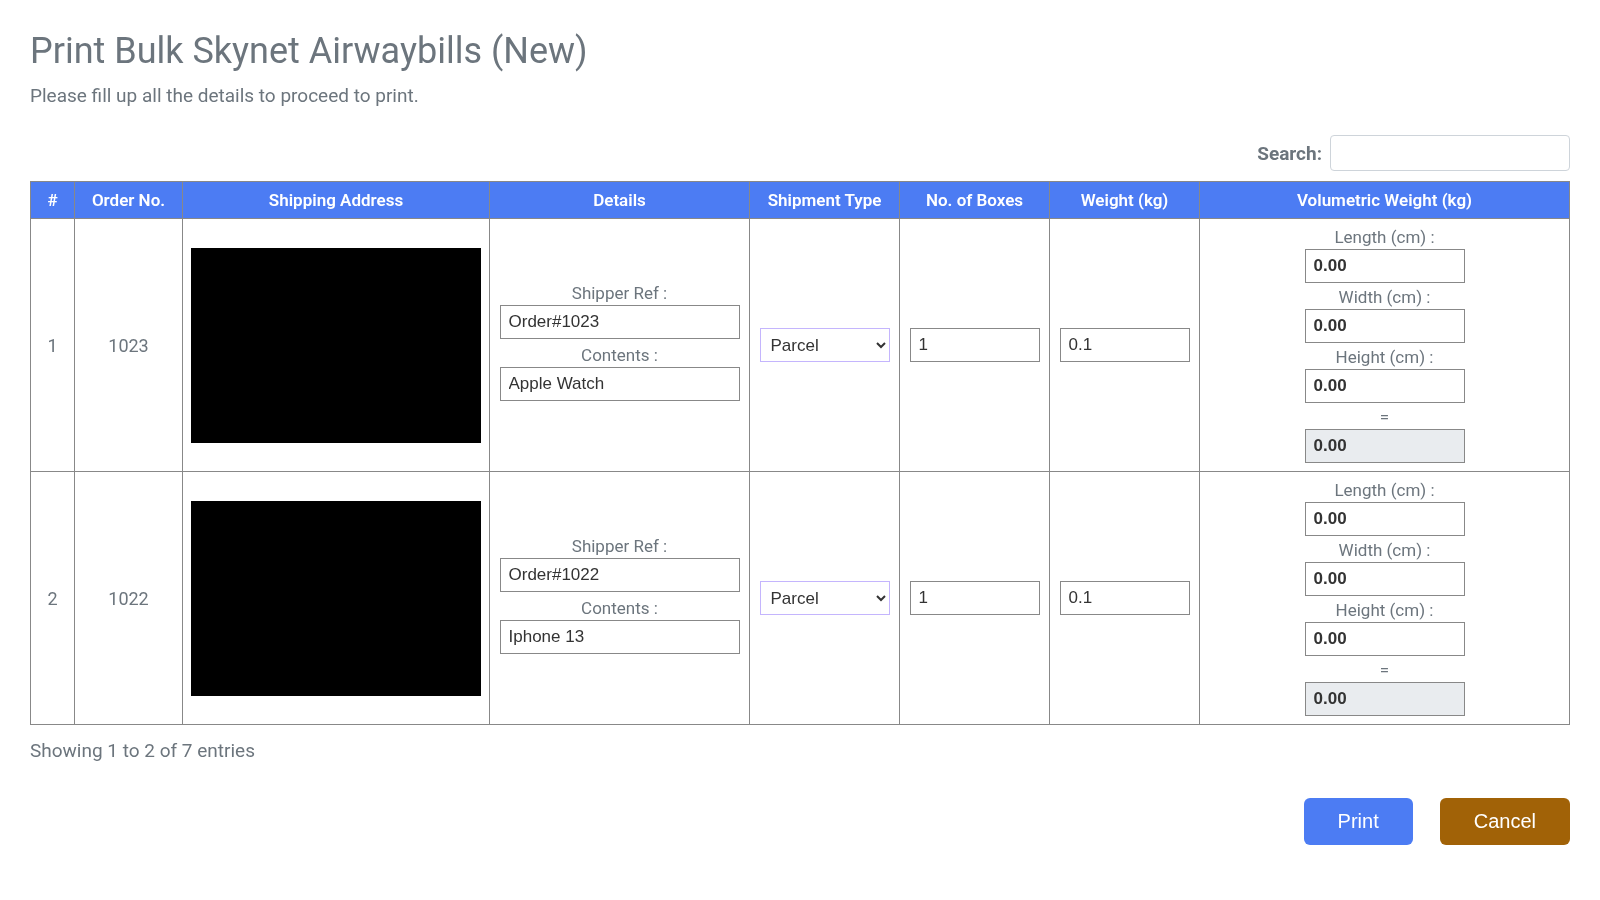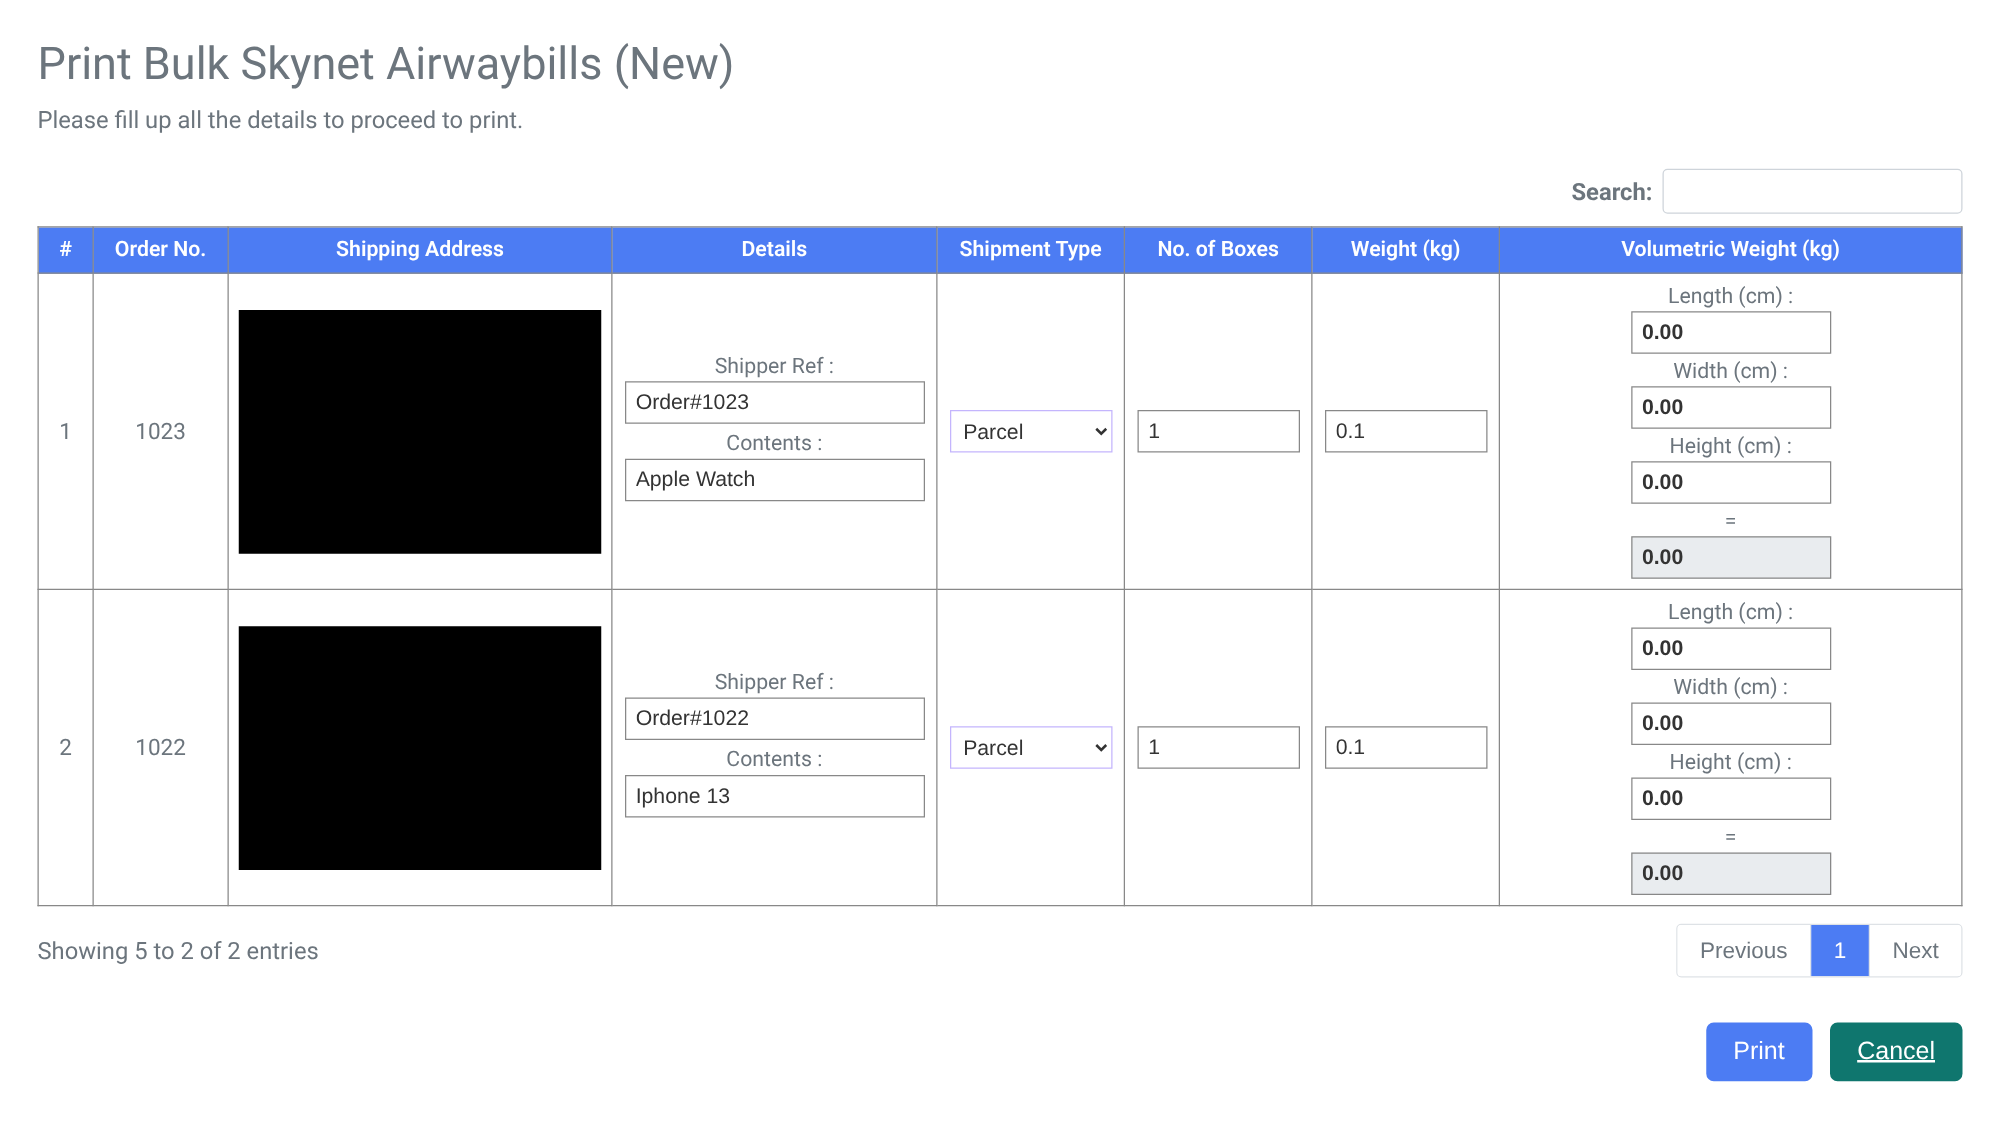--- a/index.html
+++ b/index.html
@@ -149,29 +149,30 @@
     background: #4c7cf3;
     color: #fff;
   }
   .action-row {
     display: flex;
     justify-content: flex-end;
     gap: 14px;
     margin-top: 36px;
   }
   .btn {
-    padding: 12px 22px;
+    padding: 12px 34px;
     font-size: 20px;
     border: none;
     border-radius: 6px;
     cursor: pointer;
     color: #fff;
+    margin-left: 13px;
   }
   .btn-primary { background: #4c7cf3; }
-  .btn-danger  { background: #0f766e; text-decoration: underline; }
+  .btn-danger  { background: #a16207; }
 </style>
 </head>
 <body>
 
 <h1 class="page-title">Print Bulk Skynet Airwaybills (New)</h1>
 <p class="subtitle">Please fill up all the details to proceed to print.</p>
 
 <div class="search-wrap">
   <span class="search-label">Search:</span>
   <input type="text" class="search-input" value="" style="">
@@ -272,24 +273,19 @@
           <span class="eq">=</span>
           <input class="vol-input" readonly="" value="0.00" style="">
         </div>
       </div>
     </td>
   </tr>
     </tbody>
 </table>
 
 <div class="bottom-row">
-  <div class="entries-text">Showing 5 to 2 of 2 entries</div>
-  <div class="pager">
-    <button class="pager-btn">Previous</button>
-    <button class="pager-btn active">1</button>
-    <button class="pager-btn">Next</button>
-  </div>
+  <div class="entries-text">Showing 1 to 2 of 7 entries</div>
 </div>
 
 <div class="action-row">
   <button class="btn btn-primary">Print</button>
   <button class="btn btn-danger">Cancel</button>
 </div>
 
 </body></html>

